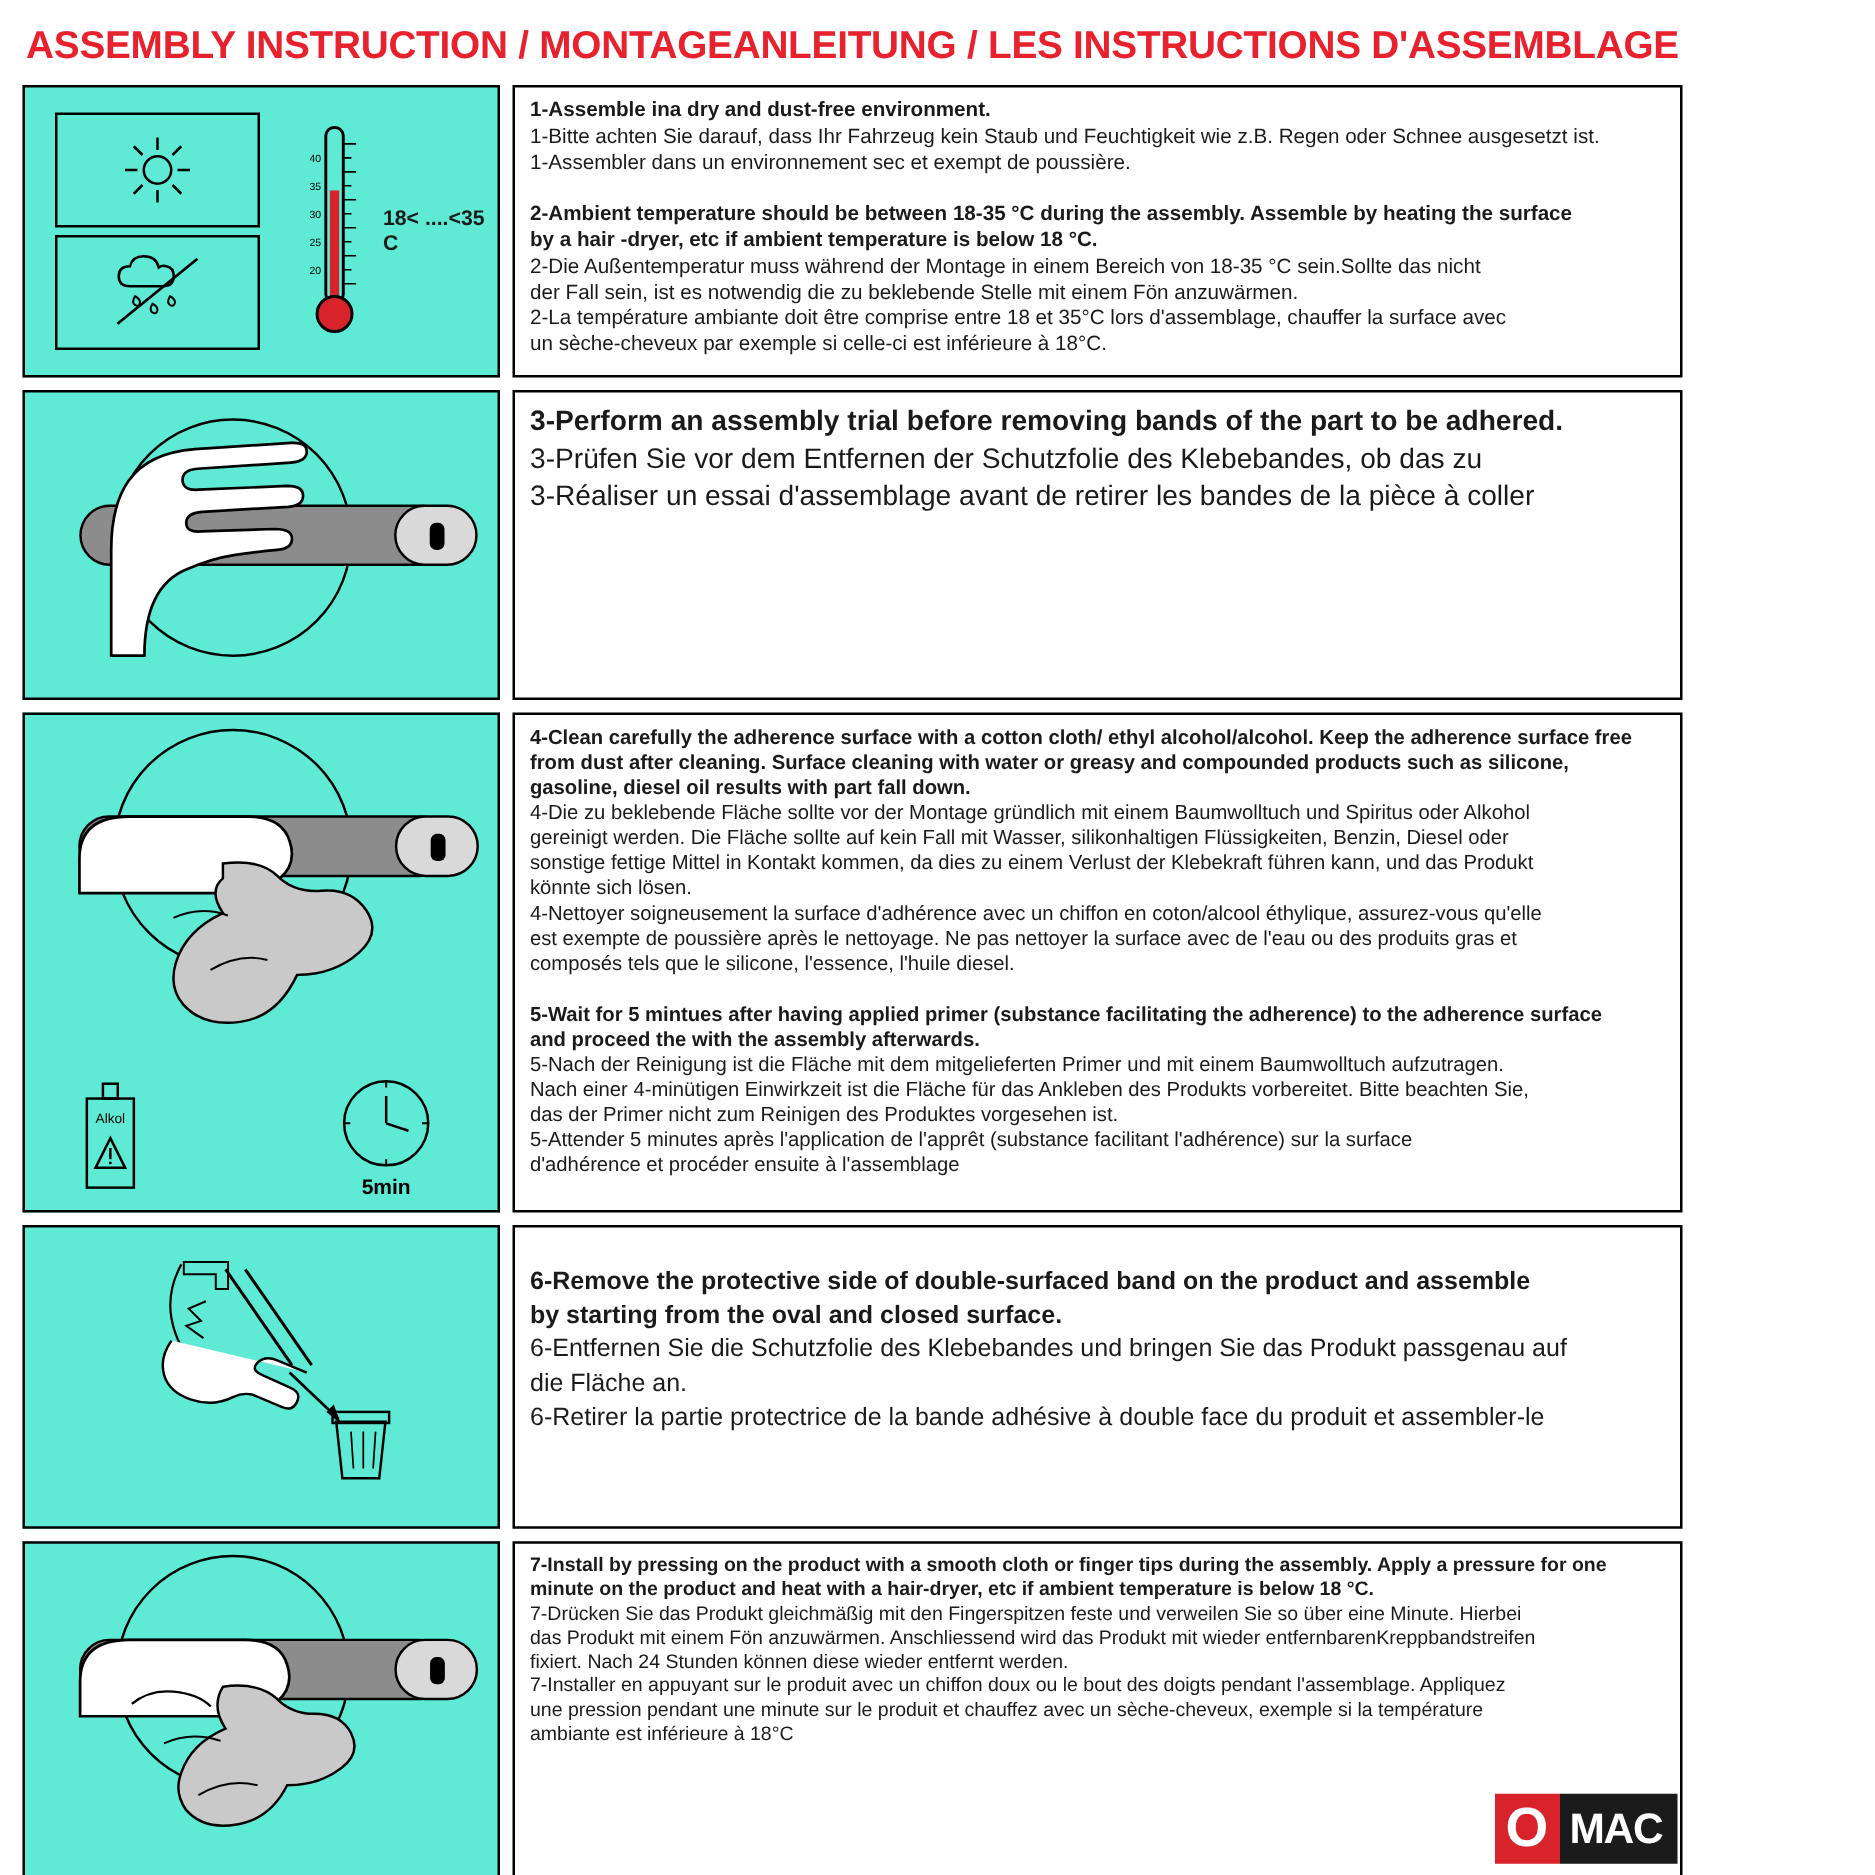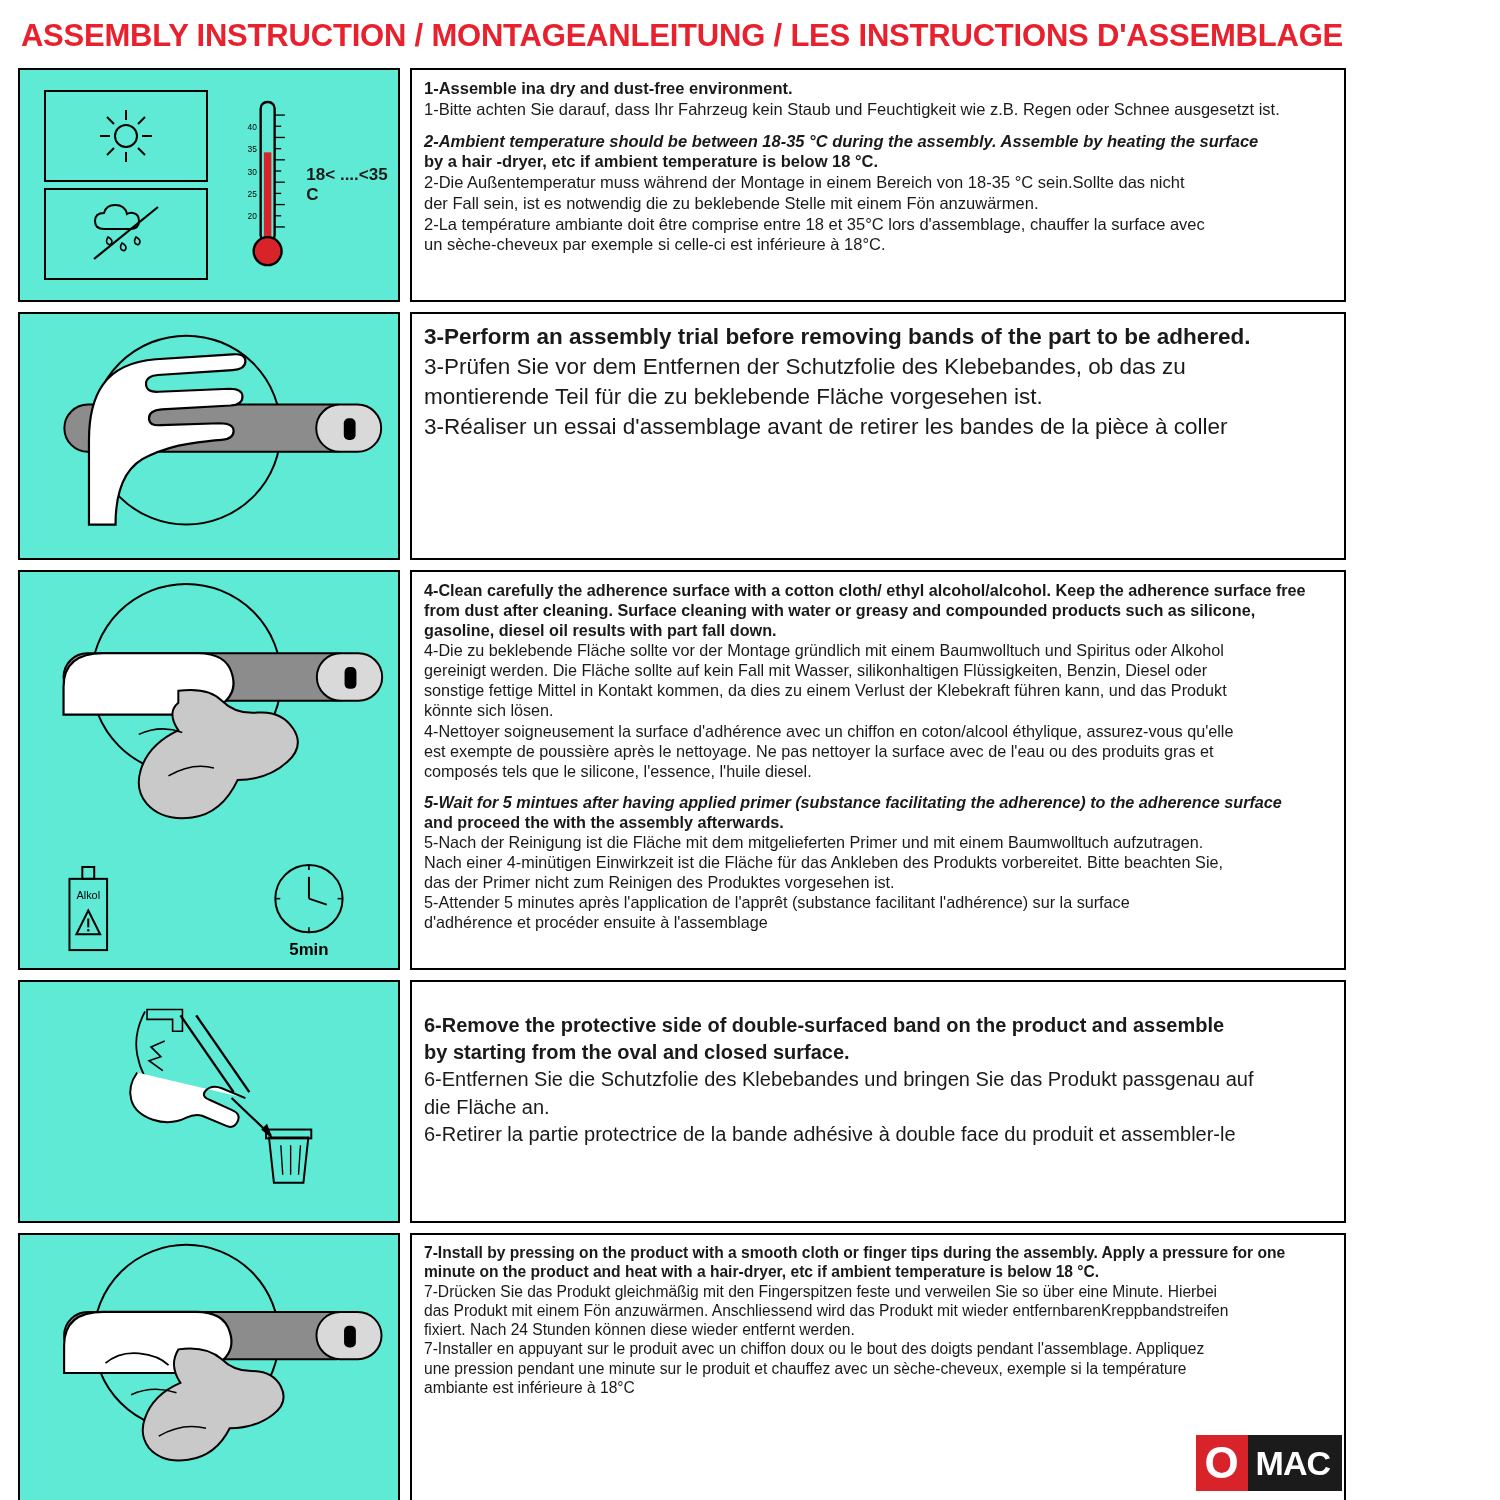--- a/index.html
+++ b/index.html
@@ -60,21 +60,21 @@
   .r3 { height: 400px; }
   .r4 { height: 243px; justify-content: space-between; }
   .r5 { height: 282px; }
 
   p {
     margin: 0;
     font-size: 16.5px;
     line-height: 1.26;
   }
   p.b { font-weight: bold; }
-  p.gap { margin-top: 11px; font-style: italic; }
+  p.gap { margin-top: 21px; }
   .big p { font-size: 22.5px; line-height: 1.33; }
   .big { }
   .txt6 p { font-size: 20px; line-height: 1.36; }
   .txt6 { padding-top: 30px; }
   .txt4 p { font-size: 16.2px; line-height: 1.24; }
   .txt7 p { font-size: 15.6px; line-height: 1.235; }
 
   
   .p1 { display:flex; align-items:center; height:100%; padding-left: 24px; }
   .p1 .boxes { display:flex; flex-direction:column; gap:6px; }
@@ -182,20 +182,21 @@
             </svg>
           </div>
 
           <div class="temp-label">18&lt; ....&lt;35 C</div>
         </div>
       </div>
 
       <div class="cell-txt">
         <p class="b">1-Assemble ina dry and dust-free environment.</p>
         <p>1-Bitte achten Sie darauf, dass Ihr Fahrzeug kein Staub und Feuchtigkeit wie z.B. Regen oder Schnee ausgesetzt ist.</p>
+        <p>1-Assembler dans un environnement sec et exempt de poussière.</p>
         <p class="b gap">2-Ambient temperature should be between 18-35 °C  during the assembly. Assemble by heating the surface</p>
         <p class="b">by a hair -dryer, etc if ambient temperature is below 18 °C.</p>
         <p>2-Die Außentemperatur muss während der Montage in einem Bereich von 18-35 °C  sein.Sollte das nicht</p>
         <p>der Fall sein, ist es notwendig die zu beklebende Stelle mit einem Fön anzuwärmen.</p>
         <p>2-La température ambiante doit être comprise entre 18 et 35°C lors d'assemblage, chauffer la surface avec</p>
         <p>un sèche-cheveux par exemple si celle-ci est inférieure à 18°C.</p>
       </div>
     </div>
 
     <div class="row r2">
@@ -210,21 +211,20 @@
           <path d="M96 214 q0 -56 34 -70 q20 -9 40 -12 q20 -3 34 -4 q12 -1 12 -9 q0 -8 -14 -8 l-60 2
                    q-12 1 -12 -7 q0 -8 13 -9 l70 -4 q12 -1 12 -9 q0 -8 -13 -8 l-72 3
                    q-13 1 -13 -8 q0 -8 12 -9 l76 -5 q13 -1 13 -9 q0 -8 -13 -7 l-78 5
                    q-38 3 -54 26 q-14 20 -14 56 l0 86 z" fill="#fff" stroke="#000" stroke-width="2.2"></path>
         </svg>
       </div>
 
       <div class="cell-txt big">
         <p class="b">3-Perform an assembly trial before removing bands of the part to be adhered.</p>
         <p>3-Prüfen Sie vor dem Entfernen der Schutzfolie des Klebebandes, ob das zu</p>
-        <p>montierende Teil für die zu beklebende Fläche vorgesehen ist.</p>
         <p>3-Réaliser un essai d'assemblage avant de retirer les bandes de la pièce à coller</p>
       </div>
     </div>
 
     <div class="row r3">
       <div class="cell-img">
         <svg class="art" viewBox="0 0 382 400">
           <circle cx="168" cy="108" r="96" fill="none" stroke="#000" stroke-width="2"></circle>
           <rect x="44" y="82" width="300" height="48" rx="24" fill="#8c8c8c" stroke="#000" stroke-width="2"></rect>
           <rect x="300" y="82" width="66" height="48" rx="24" fill="#d9d9d9" stroke="#000" stroke-width="2"></rect>

